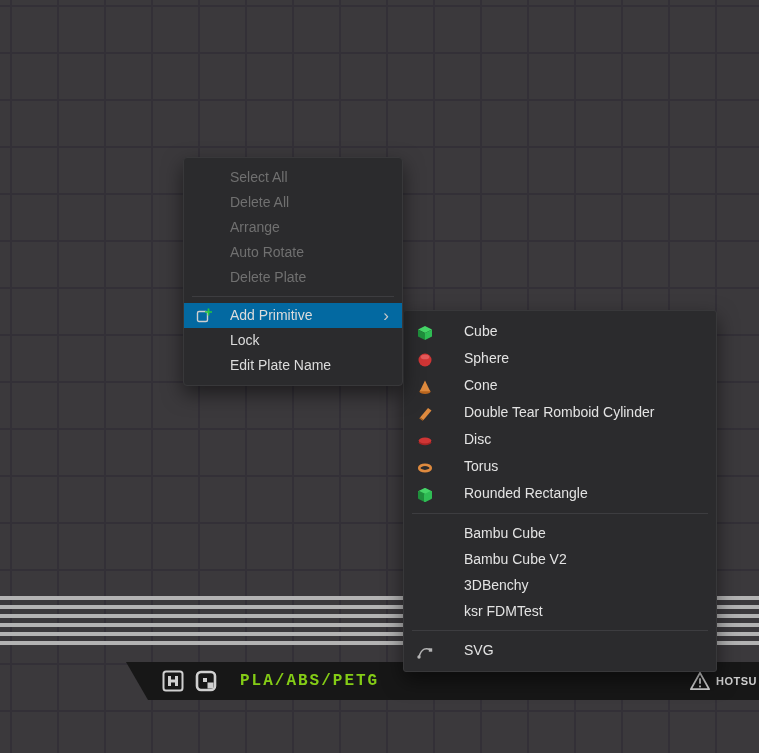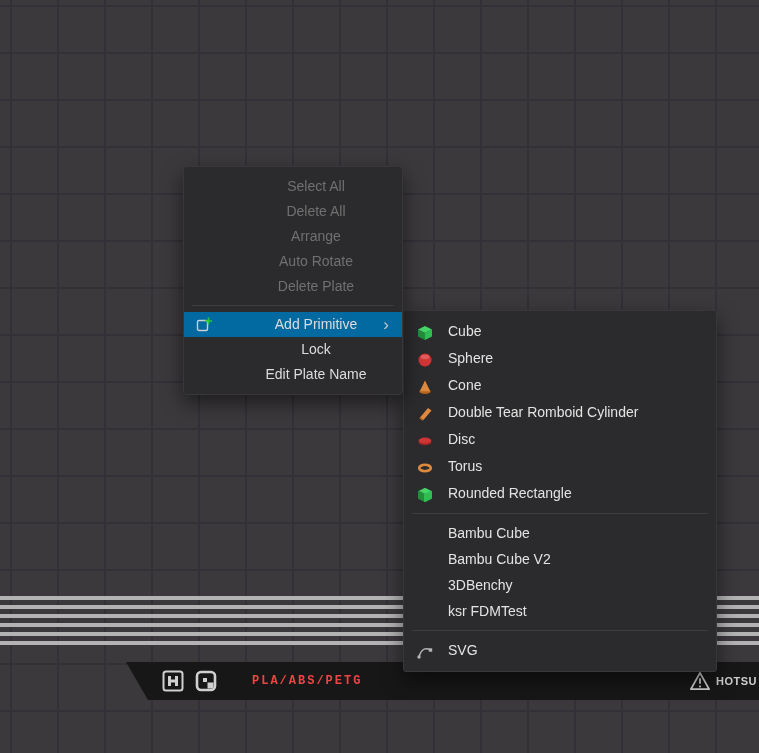--- a/index.html
+++ b/index.html
@@ -41,51 +41,50 @@
   .plate-banner{
     position:absolute;left:126px;right:0;top:662px;height:38px;z-index:1;
     background:var(--banner);
     clip-path:polygon(0 0,100% 0,100% 100%,22px 100%);
     display:flex;align-items:center;
   }
   .banner-left{display:flex;align-items:center;gap:11px;padding-left:36px;}
   .banner-logo{width:22px;height:22px;flex:0 0 auto;}
   .banner-label{
     font-family:"Liberation Mono", monospace;
-    font-weight:bold;font-size:12px;letter-spacing:2px;color:#ef4444;
-    margin-left:24px;white-space:nowrap;
+    font-weight:bold;font-size:16px;letter-spacing:2px;color:#84cc16;
+    margin-left:12px;white-space:nowrap;
   }
   .banner-warning{position:absolute;right:2px;top:50%;transform:translateY(-50%);
     display:flex;align-items:center;gap:5px;}
   .warn-text{display:flex;flex-direction:row;font-size:11px;font-weight:bold;
     color:#cfcfcf;line-height:12px;letter-spacing:0.5px;}
 
   
   .context-menu{
-    position:absolute;left:183px;top:166px;width:220px;z-index:10;
+    position:absolute;left:183px;top:157px;width:220px;z-index:10;
     background:var(--menu-bg);border:1px solid var(--menu-border);
     border-radius:4px;padding:7px 0;
     box-shadow:0 8px 20px rgba(0,0,0,0.5);
-    text-align:center;
   }
   .menu-item{position:relative;height:25px;line-height:25px;padding-left:46px;
     font-size:14px;color:var(--txt);white-space:nowrap;}
   .menu-item.disabled{color:var(--txt-dim);}
   .menu-item.open{background:#0369a1;}
   .menu-item .mi-icon{position:absolute;left:12px;top:4px;width:17px;height:17px;}
   .menu-item .arrow{position:absolute;right:13px;top:0;font-size:17px;color:#c8c8c8;}
   .menu-sep{height:1px;background:var(--menu-sep);margin:6px 8px;}
 
   .submenu{
     position:absolute;left:403px;top:310px;width:314px;z-index:9;
     background:var(--menu-bg);border:1px solid var(--menu-border);
     border-radius:3px;padding:7px 0;
     box-shadow:0 8px 20px rgba(0,0,0,0.5);
   }
-  .sub-item{position:relative;height:27px;line-height:27px;padding-left:44px;
+  .sub-item{position:relative;height:27px;line-height:27px;padding-left:60px;
     font-size:14px;color:#e3e3e3;white-space:nowrap;}
   .sub-item.model{height:26px;line-height:26px;}
   .sub-item.hl{background:var(--hl);}
   .sub-item .ic{position:absolute;left:13px;top:5px;width:16px;height:16px;}
 </style>
 </head>
 <body>
 
 <div class="plate-stripes">
   <div class="stripe"></div>

